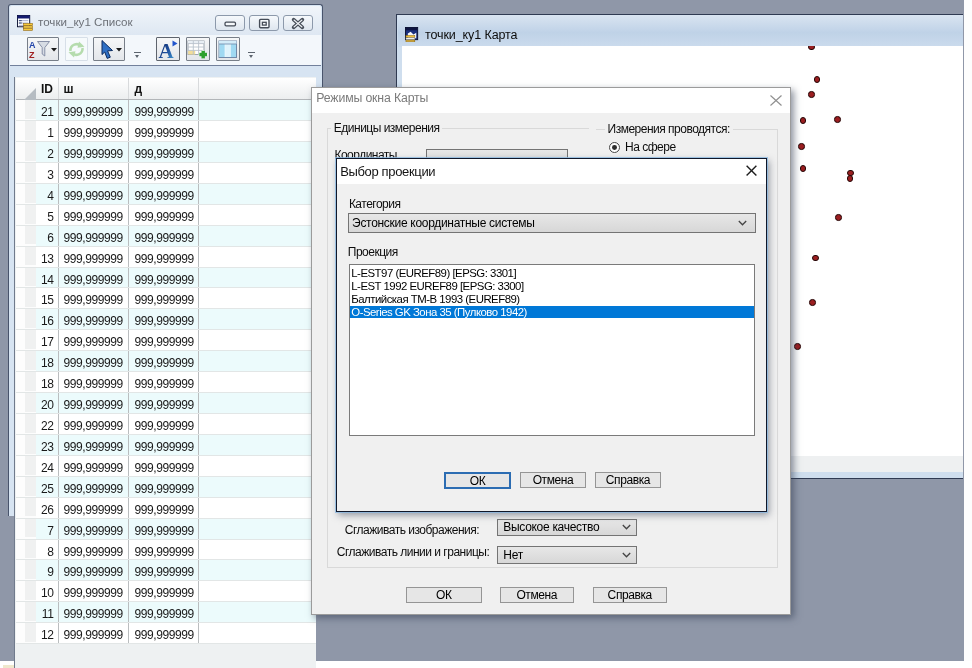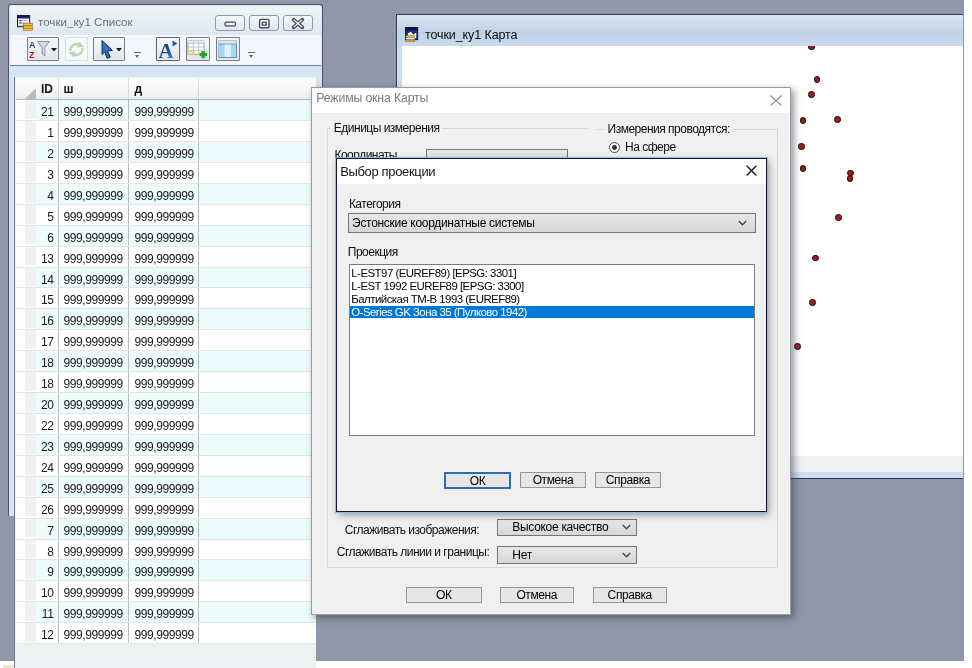--- a/index.html
+++ b/index.html
@@ -65,21 +65,21 @@
 .c-id   { width:22.5px; text-align:right; padding-right:4.3px; border-right:1px solid #babdbf; }
 .c-sh   { width:69.8px; padding-left:4.6px; border-right:1px solid #babdbf; }
 .c-d    { width:70.4px; padding-left:5.9px; border-right:1px solid #babdbf; }
 .c-rest { flex:1; }
 #corner-tri { position:absolute; left:8.2px; top:10.5px; width:0; height:0;
   border-right:12px solid #b6bcc2; border-top:12px solid transparent; }
 label.l { position:absolute; font-size:12px; color:#0d0d0d; white-space:pre; letter-spacing:-0.5px; }
 .combo { position:absolute; background:linear-gradient(#e7e7e7,#d7d7d7);
   border:1px solid #747474; font-size:12px; color:#000;
   display:flex; align-items:center; }
-.combo span { padding-left:14px; white-space:pre; letter-spacing:-0.3px; }
+.combo span { padding-left:5px; white-space:pre; letter-spacing:-0.3px; }
 .chev { position:absolute; right:5px; top:50%; margin-top:-3px; width:9px; height:6px; }
 .btn { position:absolute; background:#e6e6e6; border:1px solid #959595;
   font-size:12px; color:#000; display:flex; align-items:center; justify-content:center; letter-spacing:-0.4px; }
 
 #dlg1 { left:311px; top:86.7px; width:480.3px; height:528.6px; background:#f0f0f0;
   border:1px solid #9b9b9b; box-shadow:3px 3px 7px rgba(50,60,80,0.55); }
 #dlg1 .title { position:absolute; left:0; top:0; right:0; height:25.3px; background:#ffffff; }
 #dlg1 .ttext { position:absolute; left:4.3px; top:3.8px; font-size:12.3px; color:#7b7b7b; letter-spacing:-0.15px; }
 
 #dlg2 { left:336.2px; top:158.3px; width:430.6px; height:353.4px; background:#f0f0f0;

